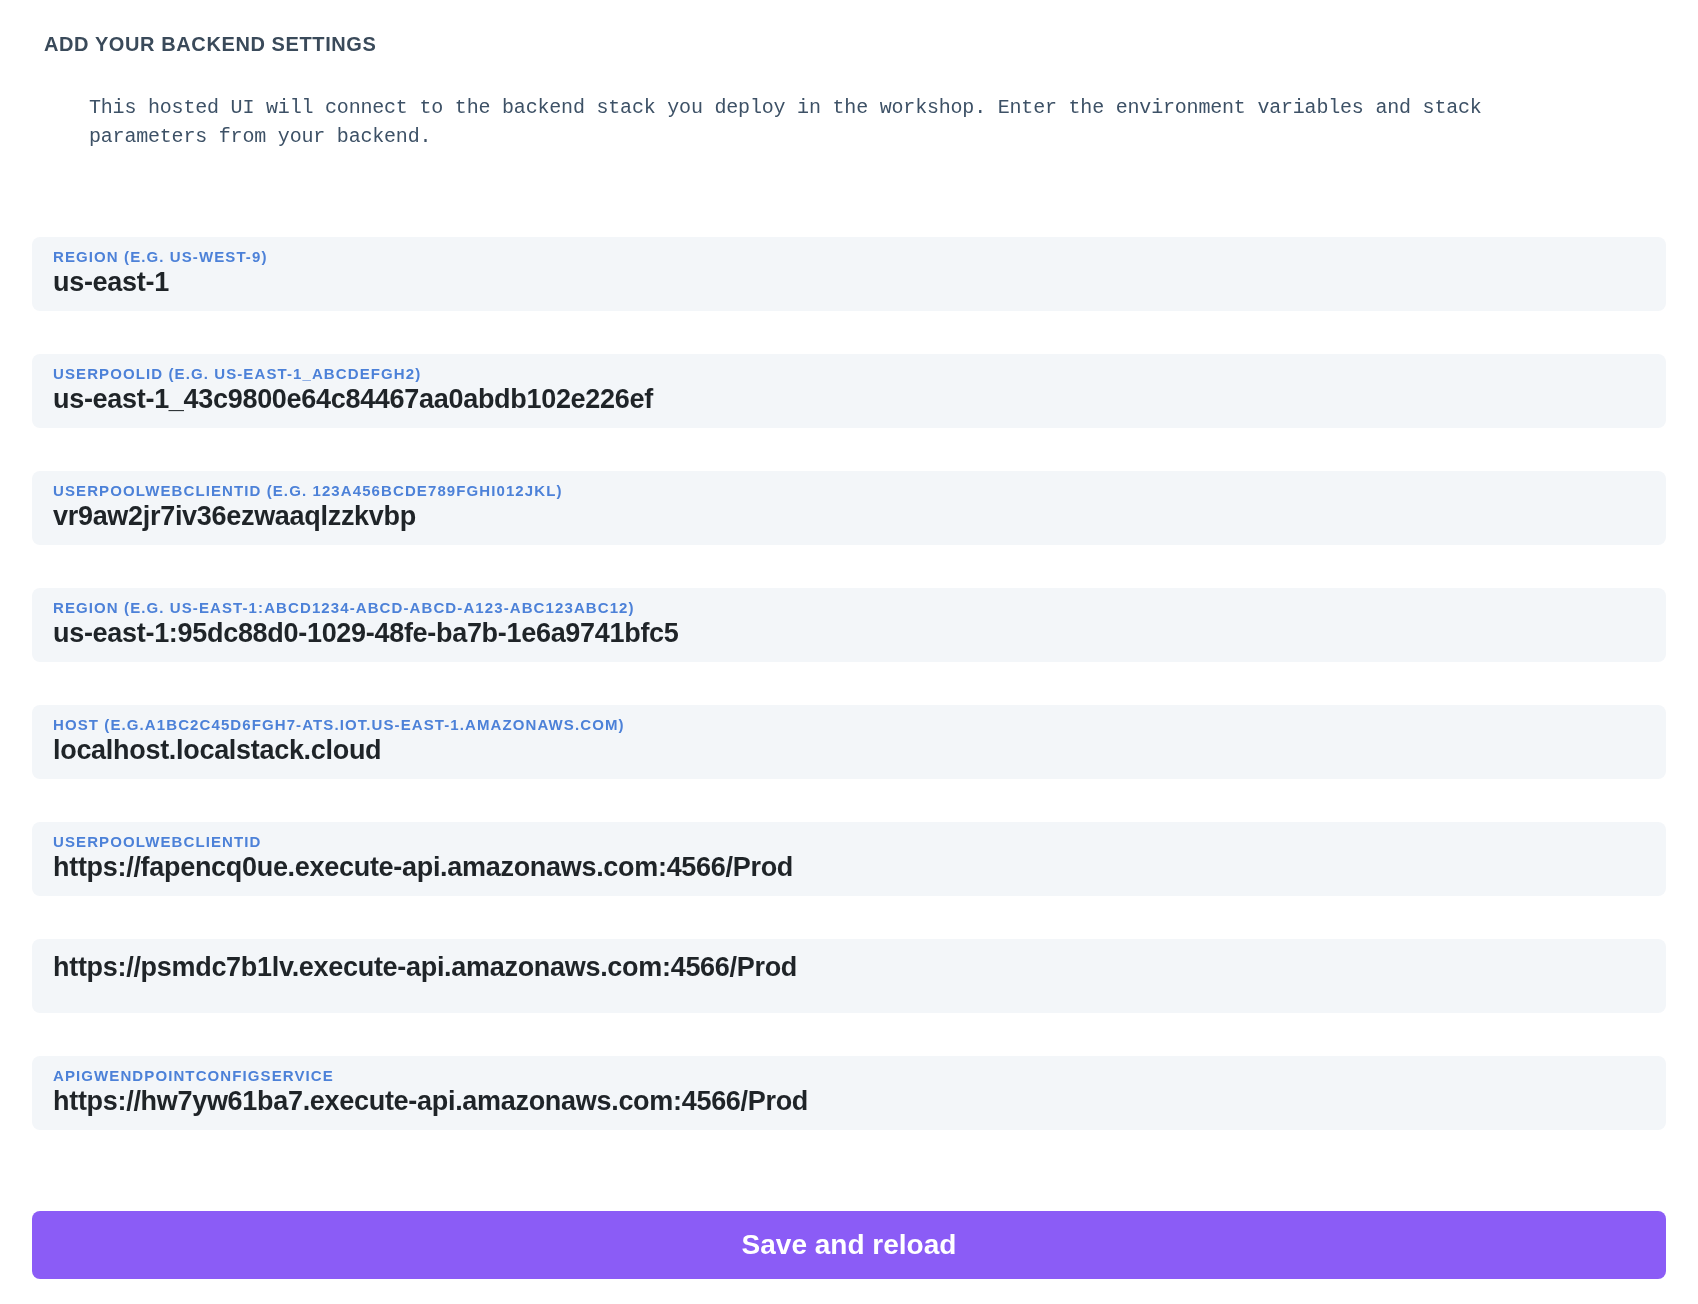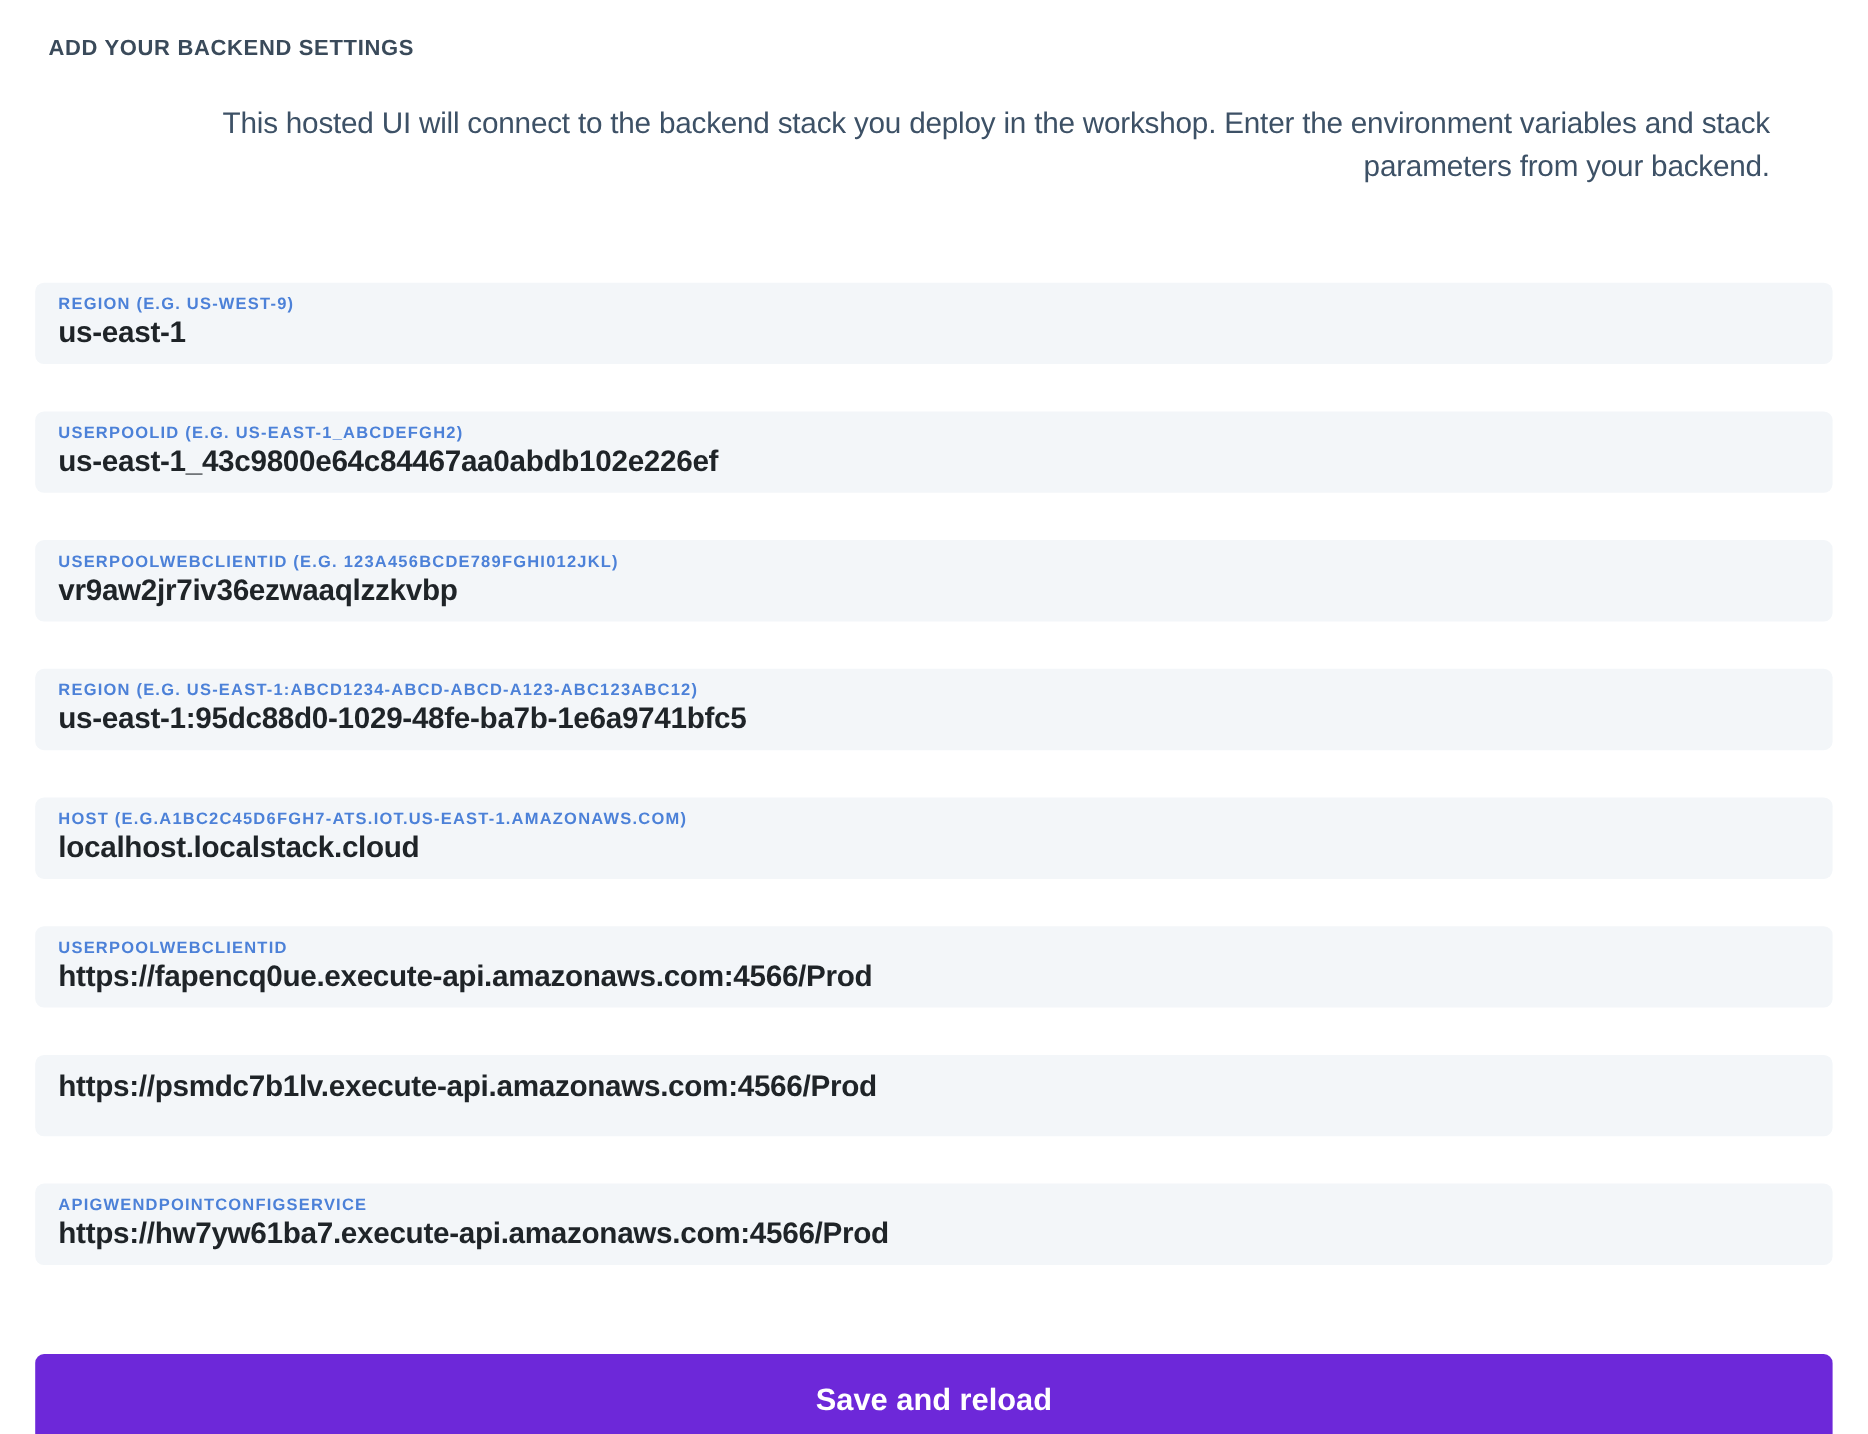--- a/index.html
+++ b/index.html
@@ -20,25 +20,26 @@
     font-size: 20px;
     font-weight: bold;
     letter-spacing: 0.6px;
     color: #3a4a5a;
     margin-left: 12px;
   }
 
   .settings-subtitle {
     margin: 37px auto 0 auto;
     max-width: 1520px;
-    text-align: right;
-    font-size: 27px;
+    text-align: left;
+    font-size: 20px;
     line-height: 1.45;
     color: #3d5166;
     letter-spacing: -0.2px;
+    font-family: Liberation Mono, monospace;
   }
 
   .settings-form {
     margin-top: 86px;
   }
 
   .field {
     background: #f3f6f9;
     border-radius: 8px;
     height: 74px;
@@ -67,25 +68,25 @@
     letter-spacing: -0.3px;
     color: #1f2428;
     margin-top: 2px;
     padding: 0;
     font-weight: bold;
   }
 
   .save-button {
     display: block;
     width: 100%;
-    height: 84px;
+    height: 68px;
     margin-top: 81px;
     border: none;
     border-radius: 8px;
-    background: #6d28d9;
+    background: #8b5cf6;
     color: #ffffff;
     font-family: "Liberation Sans", sans-serif;
     font-size: 28px;
     font-weight: bold;
     cursor: pointer;
   }
 </style>
 </head>
 <body>
 

